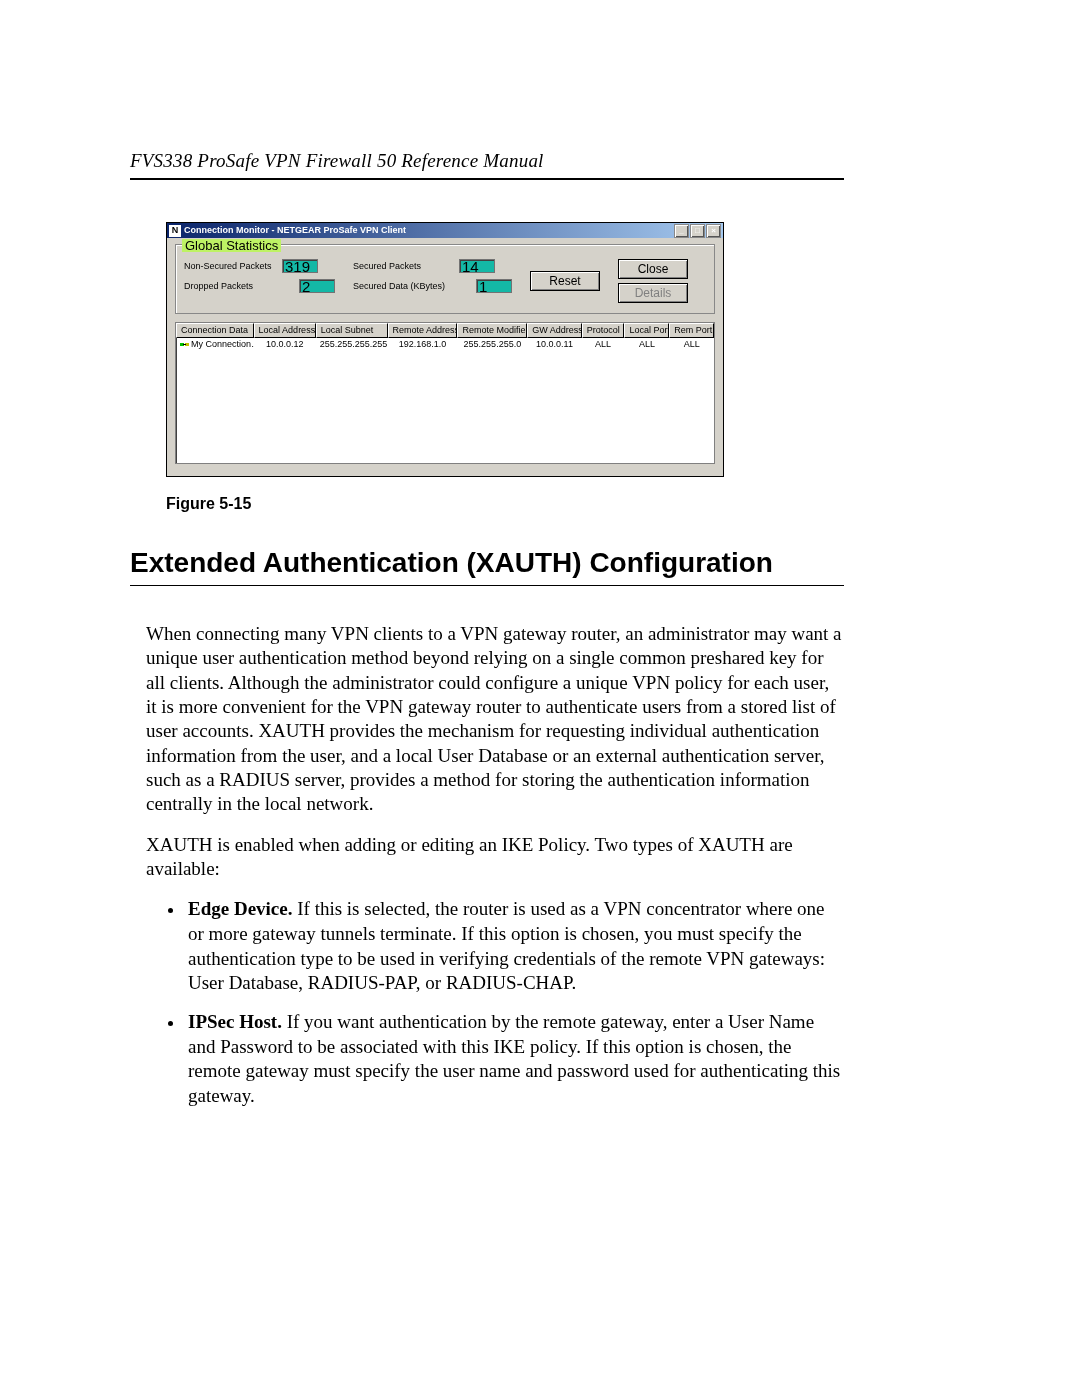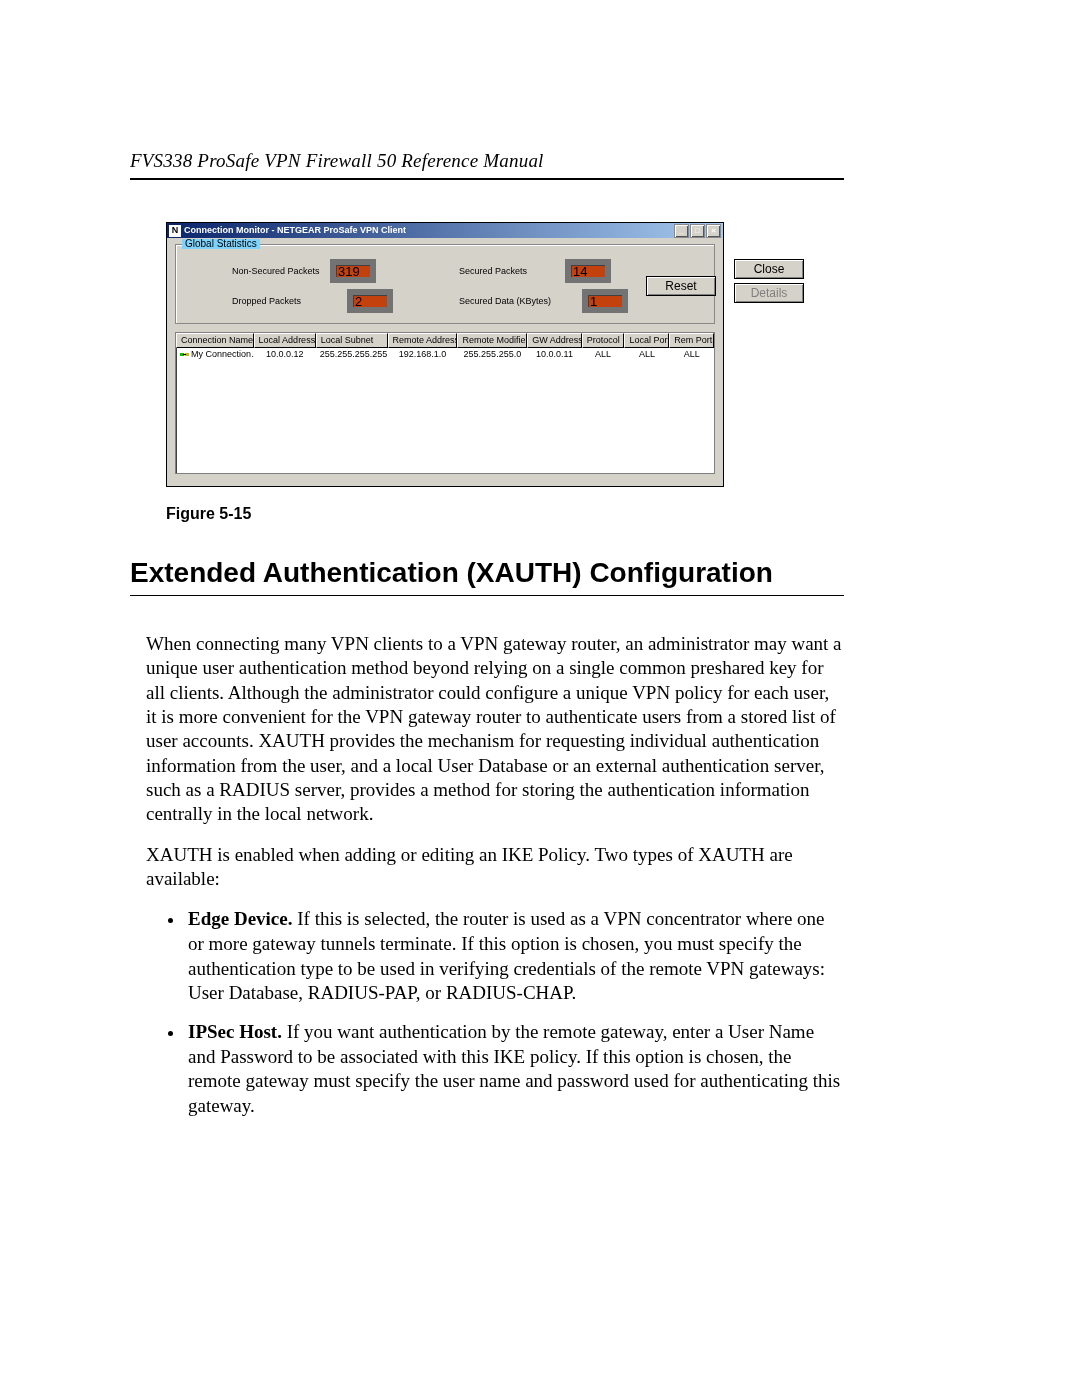--- a/index.html
+++ b/index.html
@@ -79,35 +79,35 @@
   
   .groupbox {
     border: 1px solid #888;
     position: relative;
     padding: 14px 8px 10px 8px;
     box-shadow: inset 1px 1px 0 #fff;
   }
   .groupbox .legend {
     position:absolute;
     top:-6px; left:6px;
-    background:#7dd3fc;
+    background:#bef264;
     padding:0 3px;
-    font-size:10px;
-  }
-  .stats-row { display:flex; align-items:center; gap:6px; margin-bottom:6px;margin-left:48px; }
+    font-size:13px;
+  }
+  .stats-row { display:flex; align-items:center; gap:6px; margin-bottom:6px; }
   .stats-row:last-child{margin-bottom:0;gap:23px;}
   .lbl { width: 92px; font-size:9px; }
   .lbl2 { width: 100px; font-size:9px; }
   .fld {
     height:12px;
-    background:#c2410c;
-    border:6px solid #737373;
+    background:#14b8a6;
+    border:1px solid #737373;
     box-shadow: inset 1px 1px 0 #404040;
     padding:0 2px;
-    font-size:13px;
+    font-size:15px;
     width:30px;
     display:inline-flex;
     align-items:center;
   }
   .btn3d {
     height:18px;
     padding:0 10px;
     font-size:12px;
     background:#d5d2ca;
     border:1px solid #000;
@@ -283,21 +283,21 @@
 
           <div class="buttons-cell" style="flex:0 0 auto;">
             <span class="btn3d">Close</span>
             <span class="btn3d disabled">Details</span>
           </div>
         </div>
       </div>
 
       <div class="listview">
         <div class="lv-head">
-          <div class="lv-h c0">Connection Name</div>
+          <div class="lv-h c0">Connection Data</div>
           <div class="lv-h c1">Local Address</div>
           <div class="lv-h c2">Local Subnet</div>
           <div class="lv-h c3">Remote Address</div>
           <div class="lv-h c4">Remote Modifier</div>
           <div class="lv-h c5">GW Address</div>
           <div class="lv-h c6">Protocol</div>
           <div class="lv-h c7">Local Port</div>
           <div class="lv-h c8">Rem Port</div>
         </div>
         <div class="lv-row">

